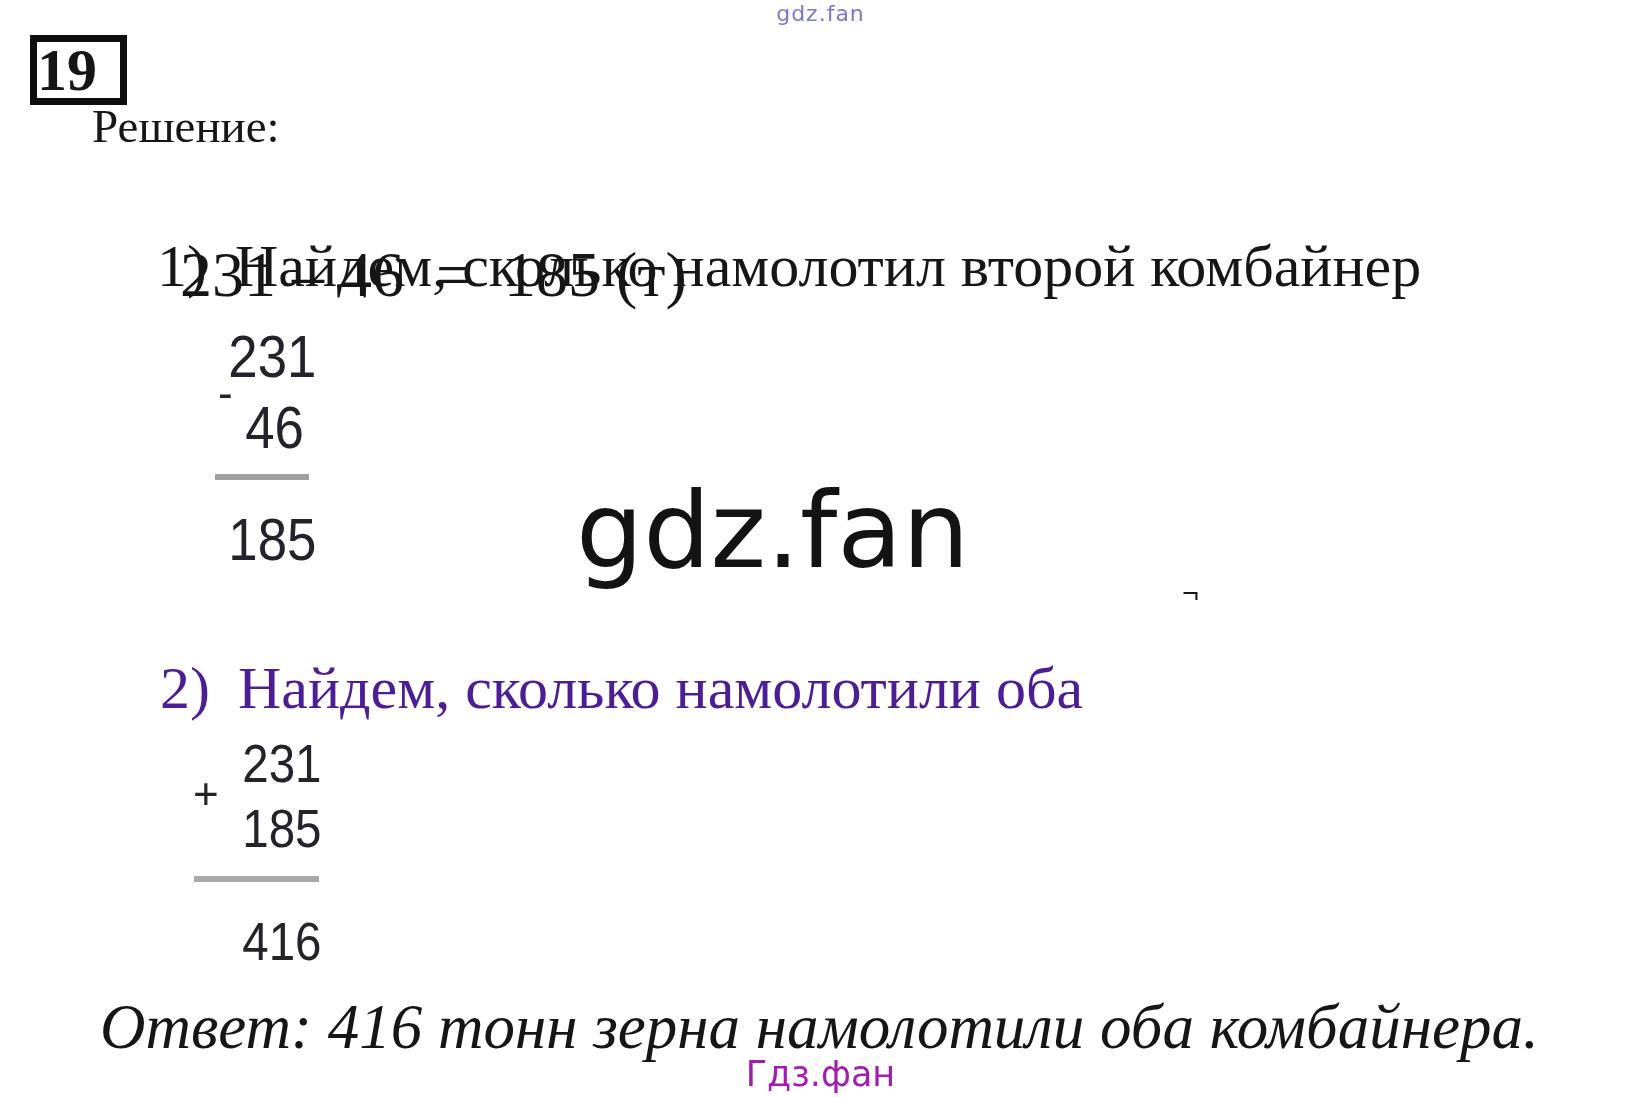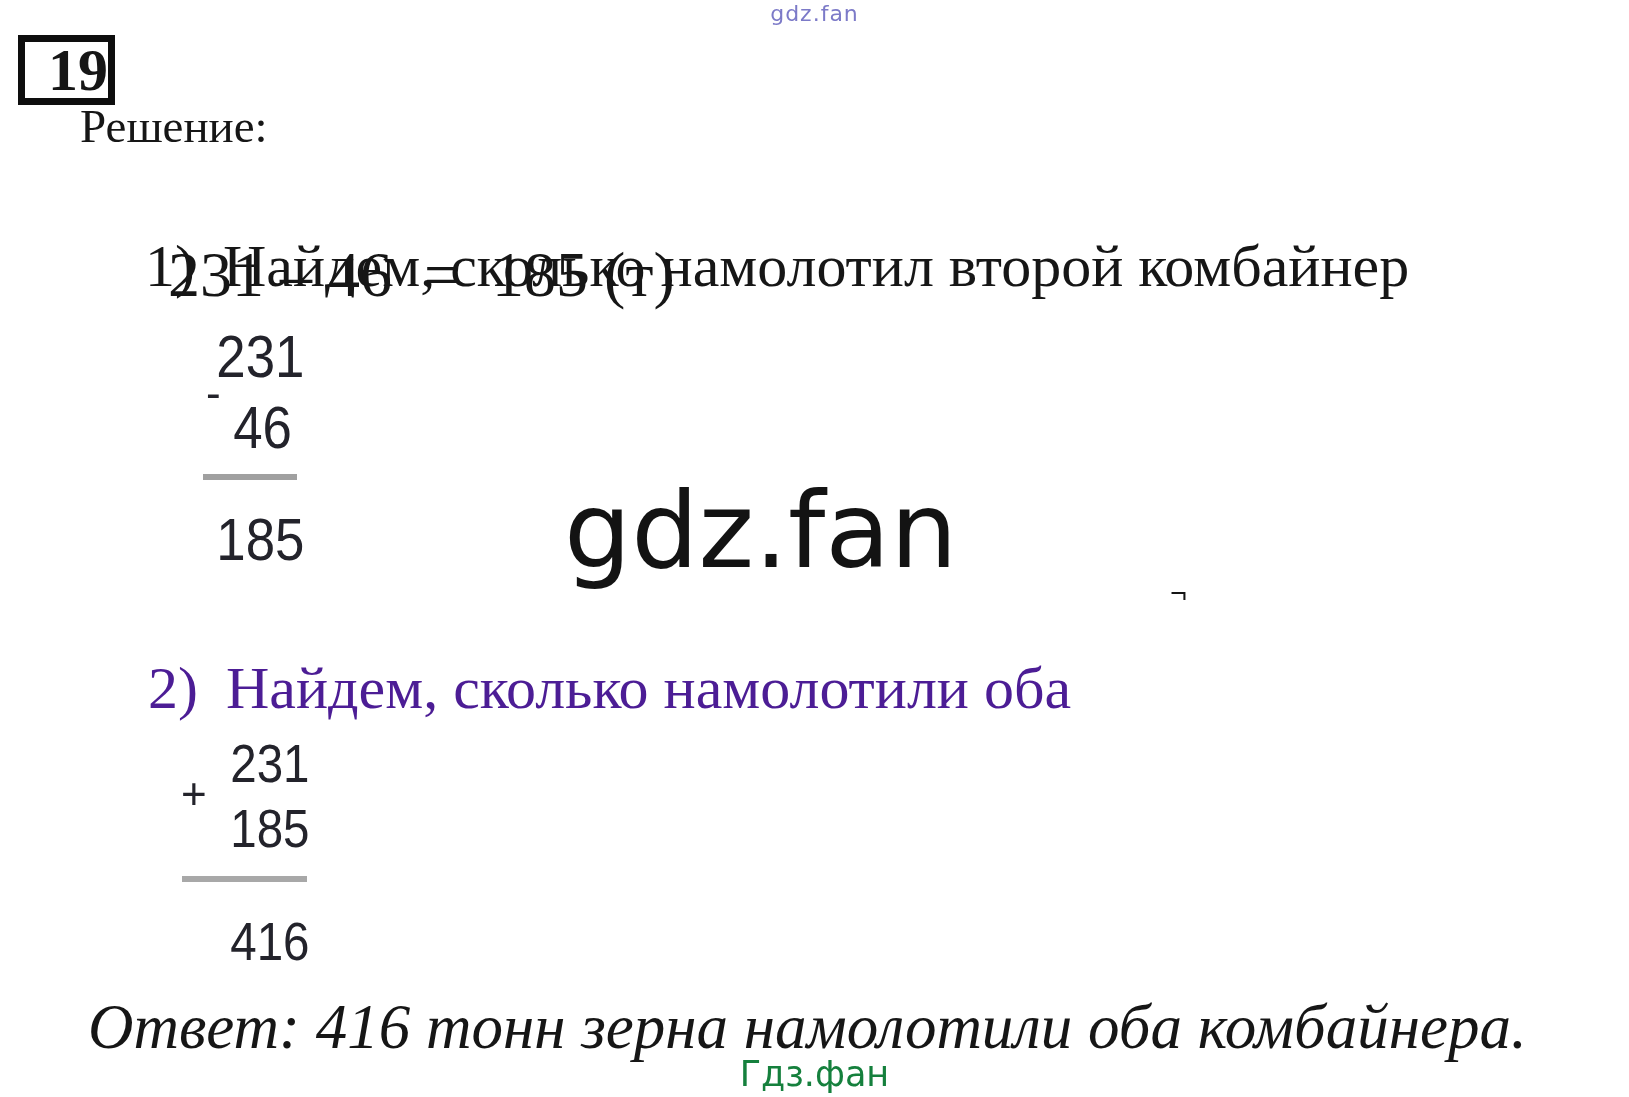--- a/index.html
+++ b/index.html
@@ -5,36 +5,36 @@
   html, body { margin: 0; padding: 0; background: #ffffff; }
   .page {
     position: relative;
     width: 1629px;
     height: 1097px;
     background: #ffffff;
     overflow: hidden;
     font-family: "Liberation Serif", serif;
     color: #161616;
   }
-  .abs { position: absolute; line-height: 1; white-space: pre; }
+  .abs { position: absolute; line-height: 1; white-space: pre; margin-left: 12px; }
 
   .top-watermark {
     left: 0; right: 0; top: 3px;
     text-align: center;
     font-family: "DejaVu Sans", sans-serif;
     font-size: 22px;
     color: #7c7ac8;
     letter-spacing: 1px;
   }
 
   .problem-box {
     left: 18px; top: 35px;
     width: 83px; height: 56px;
     border: 7px solid #0e0e0e;
-    display: flex; align-items: center; justify-content: flex-end;
+    display: flex; align-items: center; justify-content: flex-start;
   }
   .problem-box span {
     font-weight: bold;
     font-size: 60px;
     line-height: 1;
   }
 
   .solution-label { left: 80px; top: 103px; font-size: 47px; }
 
   .step { font-size: 60px; }
@@ -78,21 +78,21 @@
     z-index: 3;
   }
 
   .answer-line { left: 88px; top: 996px; font-size: 63px; font-style: italic; }
 
   .footer-watermark {
     left: 0; right: 0; top: 1057px;
     text-align: center;
     font-family: "DejaVu Sans", sans-serif;
     font-size: 35px;
-    color: #15803d;
+    color: #a21caf;
   }
 
   .scan-artifact {
     left: 1170px; top: 578px;
     font-size: 30px;
     font-weight: bold;
     color: #151515;
   }
 </style>
 </head>

